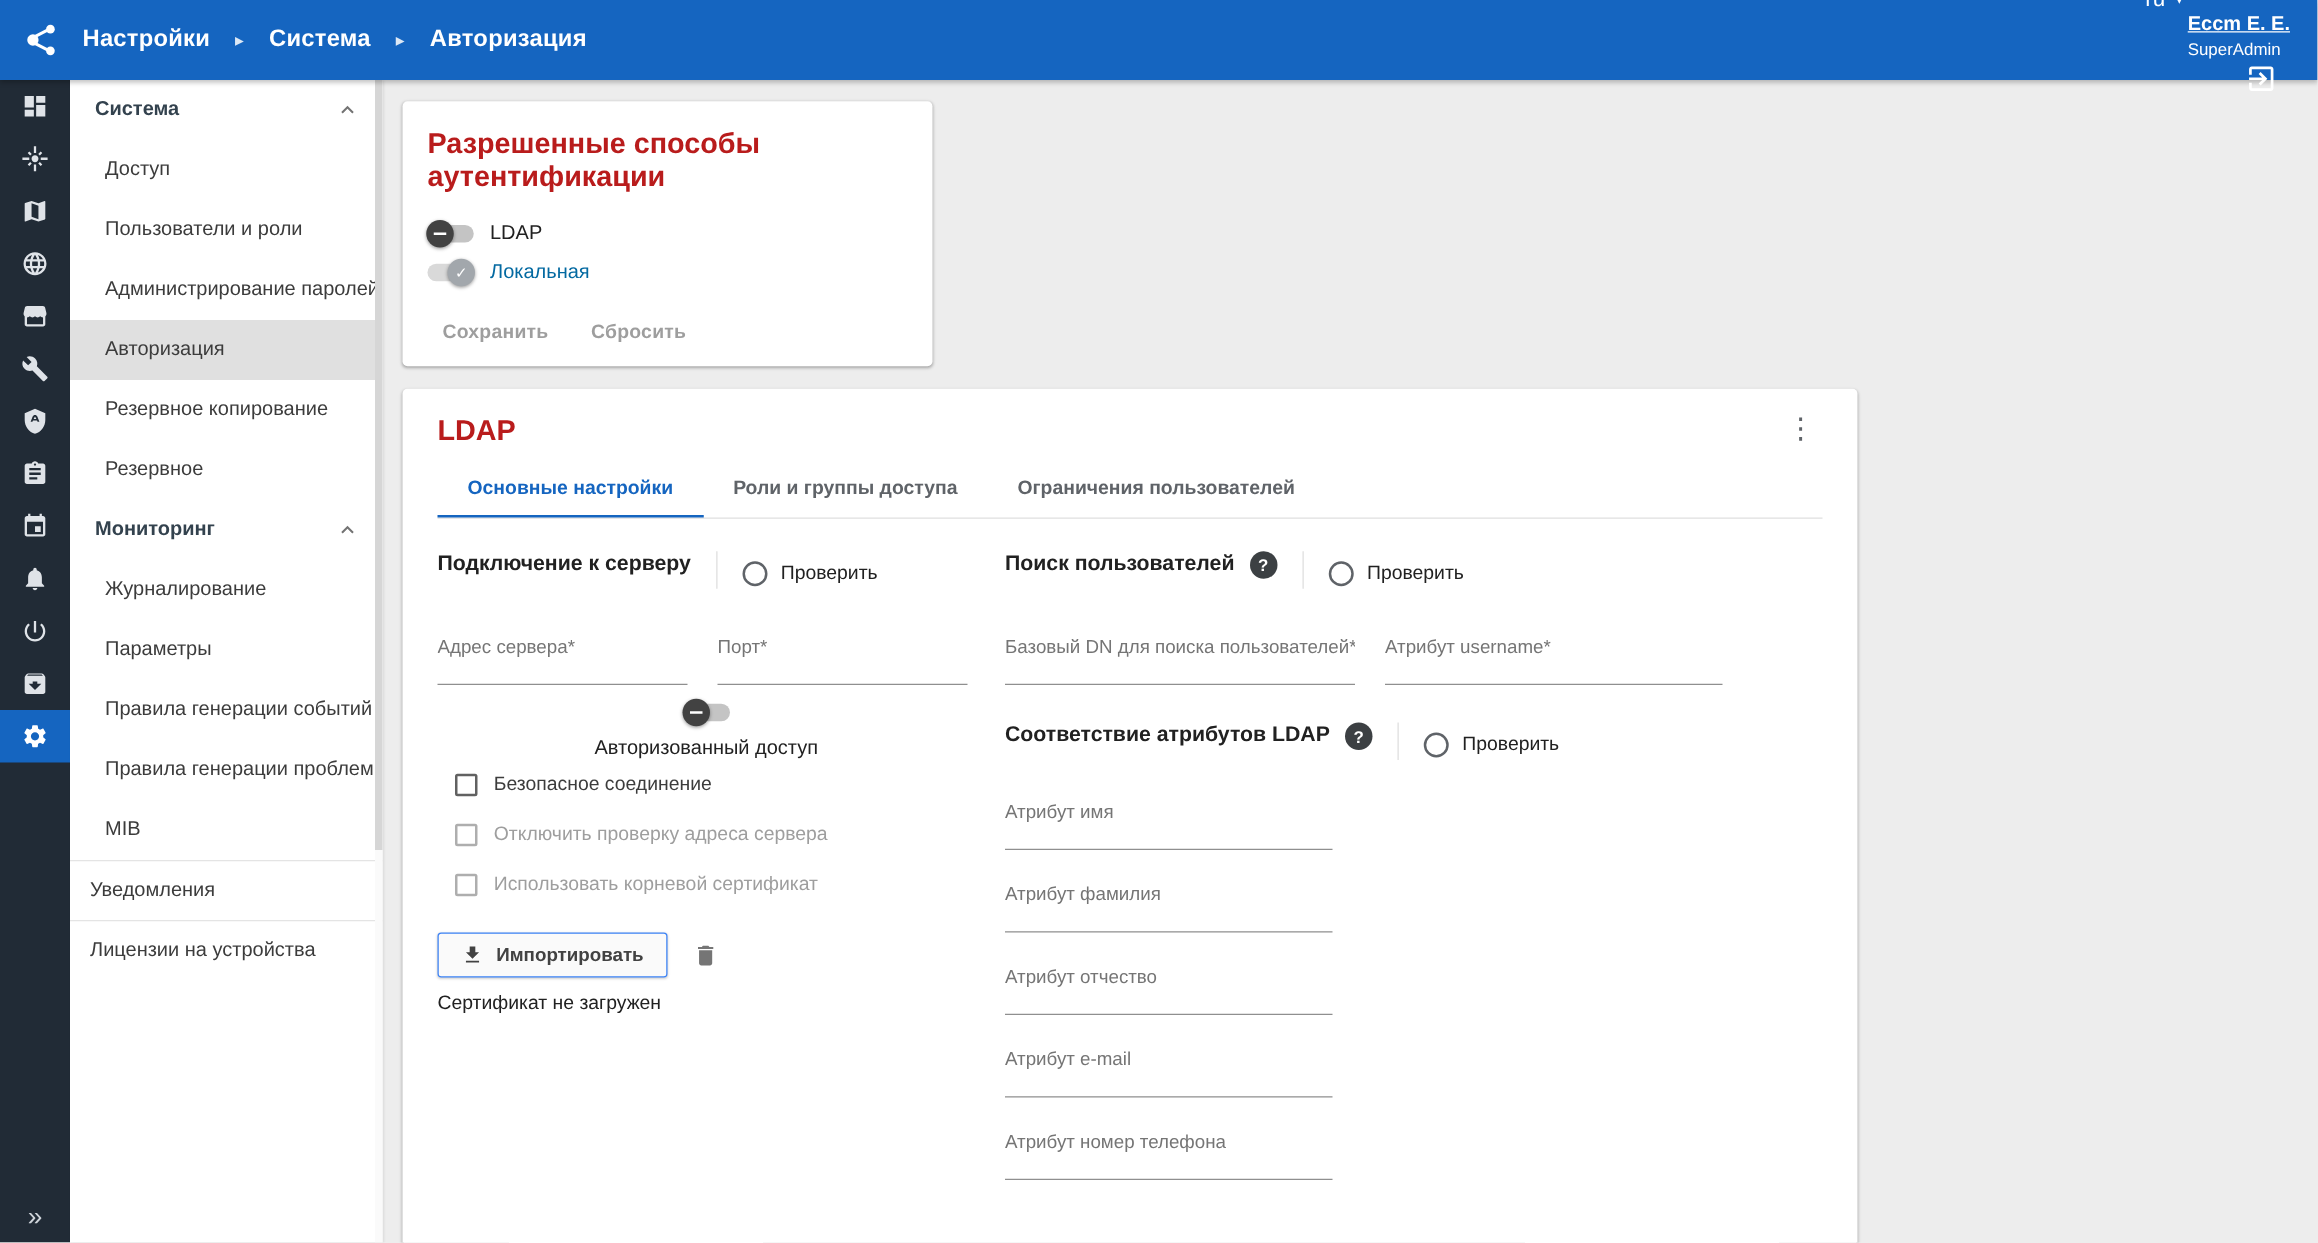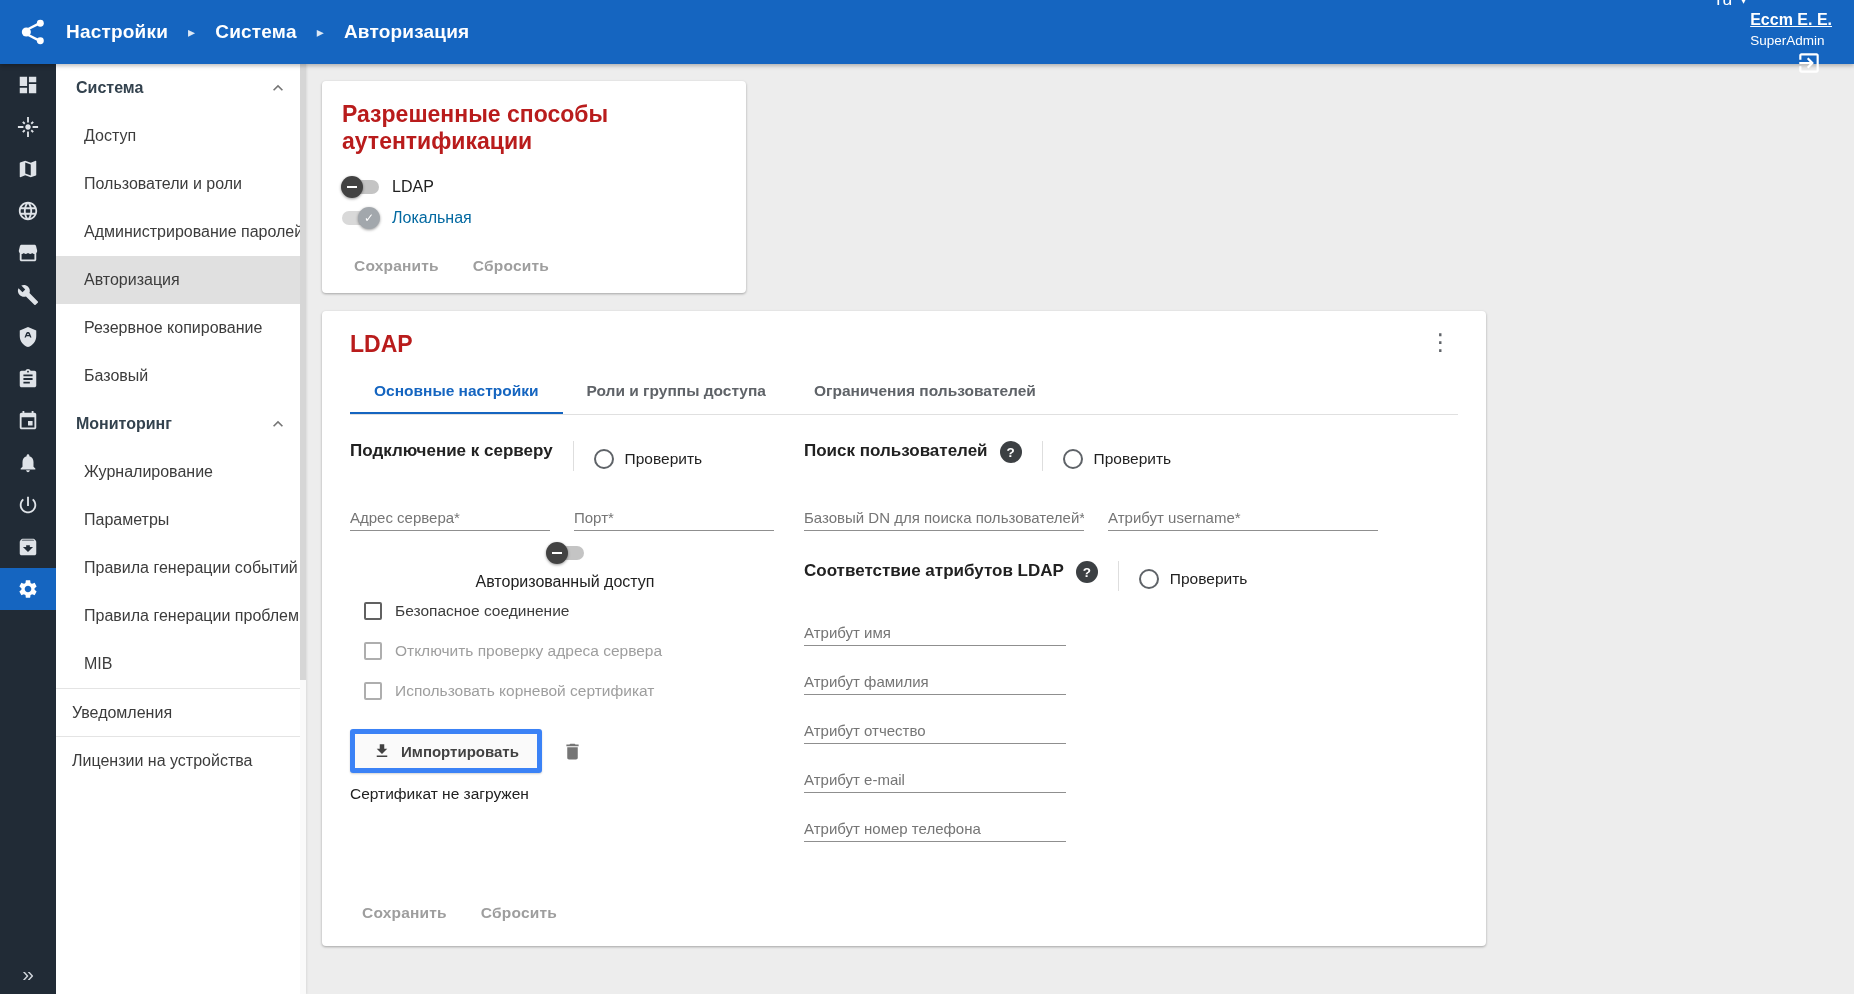--- a/index.html
+++ b/index.html
@@ -91,38 +91,38 @@
   .radio { width:20px; height:20px; border:2px solid #5f6368; border-radius:50%; flex-shrink:0; }
   .radio-label { font-size:15.5px; color:#212121; }
   .help {
     width:22px; height:22px; border-radius:50%; background:#3c4043; color:#fff;
     display:flex; align-items:center; justify-content:center; font-size:13.5px; font-weight:bold;
     margin-left:12px; cursor:pointer; flex-shrink:0;
   }
   .fields-row { display:flex; gap:24px; margin-top:24px; }
   .u-input {
     border:none; border-bottom:1px solid #8f8f8f; background:transparent;
-    font-family:inherit; font-size:15px; color:#212121; padding:8px 0 4px 0; outline:none;
+    font-family:inherit; font-size:15px; color:#212121; padding:8px 0 21px 0; outline:none;
   }
   .u-input::placeholder { color:#757575; opacity:1; }
   .w200 { width:200px; }
   .w280 { width:280px; }
   .w270 { width:270px; }
   .w262 { width:262px; display:block; }
   .ldap-toggle-row { margin-top:15px;flex-direction:column; }
   .cb-list { margin-top:14px; }
   .cb-row { display:flex; align-items:center; gap:13px; height:40px; padding-left:14px; cursor:pointer; }
   .checkbox { width:18px; height:18px; border:2px solid #616161; border-radius:2px; flex-shrink:0; }
   .cb-row .cb-label { font-size:15.5px; color:#3c3c3c; }
   .cb-row.disabled .checkbox { border-color:#aeaeae; }
   .cb-row.disabled .cb-label { color:#9e9e9e; }
   .import-row { display:flex; align-items:center; gap:20px; margin-top:18px; }
   .import-btn {
     display:flex; align-items:center; gap:10px; padding:8px 18px;
-    background:#fafafa; border:5px solid #3b82f6; border-radius:3px;
+    background:#fafafa; border:1px solid #3b82f6; border-radius:3px;
     box-shadow:0 1px 2px rgba(0,0,0,.18); cursor:pointer;
     font-family:inherit; font-size:15px; font-weight:bold; color:#424242;
   }
   .import-btn svg { width:18px; height:18px; fill:#424242; }
   .trash { cursor:pointer; display:flex; }
   .trash svg { width:21px; height:21px; fill:#757575; }
   .cert-status { margin-top:12px; font-size:15.5px; color:#212121; }
   .attr-head { margin-top:30px; }
   .attr-field { margin-top:19px; }
   .ldap-btn-row { margin-top:52px; }
@@ -253,21 +253,21 @@
     <div class="side-row side-item">
         <span>Администрирование паролей</span>
       </div>
     <div class="side-row side-item selected">
         <span>Авторизация</span>
       </div>
     <div class="side-row side-item">
         <span>Резервное копирование</span>
       </div>
     <div class="side-row side-item">
-        <span>Базовый</span>
+        <span>Резервное</span>
       </div>
     <div class="side-row side-section">
       <span>Мониторинг</span>
       <svg viewBox="0 0 24 24">
           <path d="M7.41 15.41L12 10.83l4.59 4.58L18 14l-6-6-6 6z"></path>
         </svg>
     </div>
 
     <div class="side-row side-item">
         <span>Журналирование</span>

